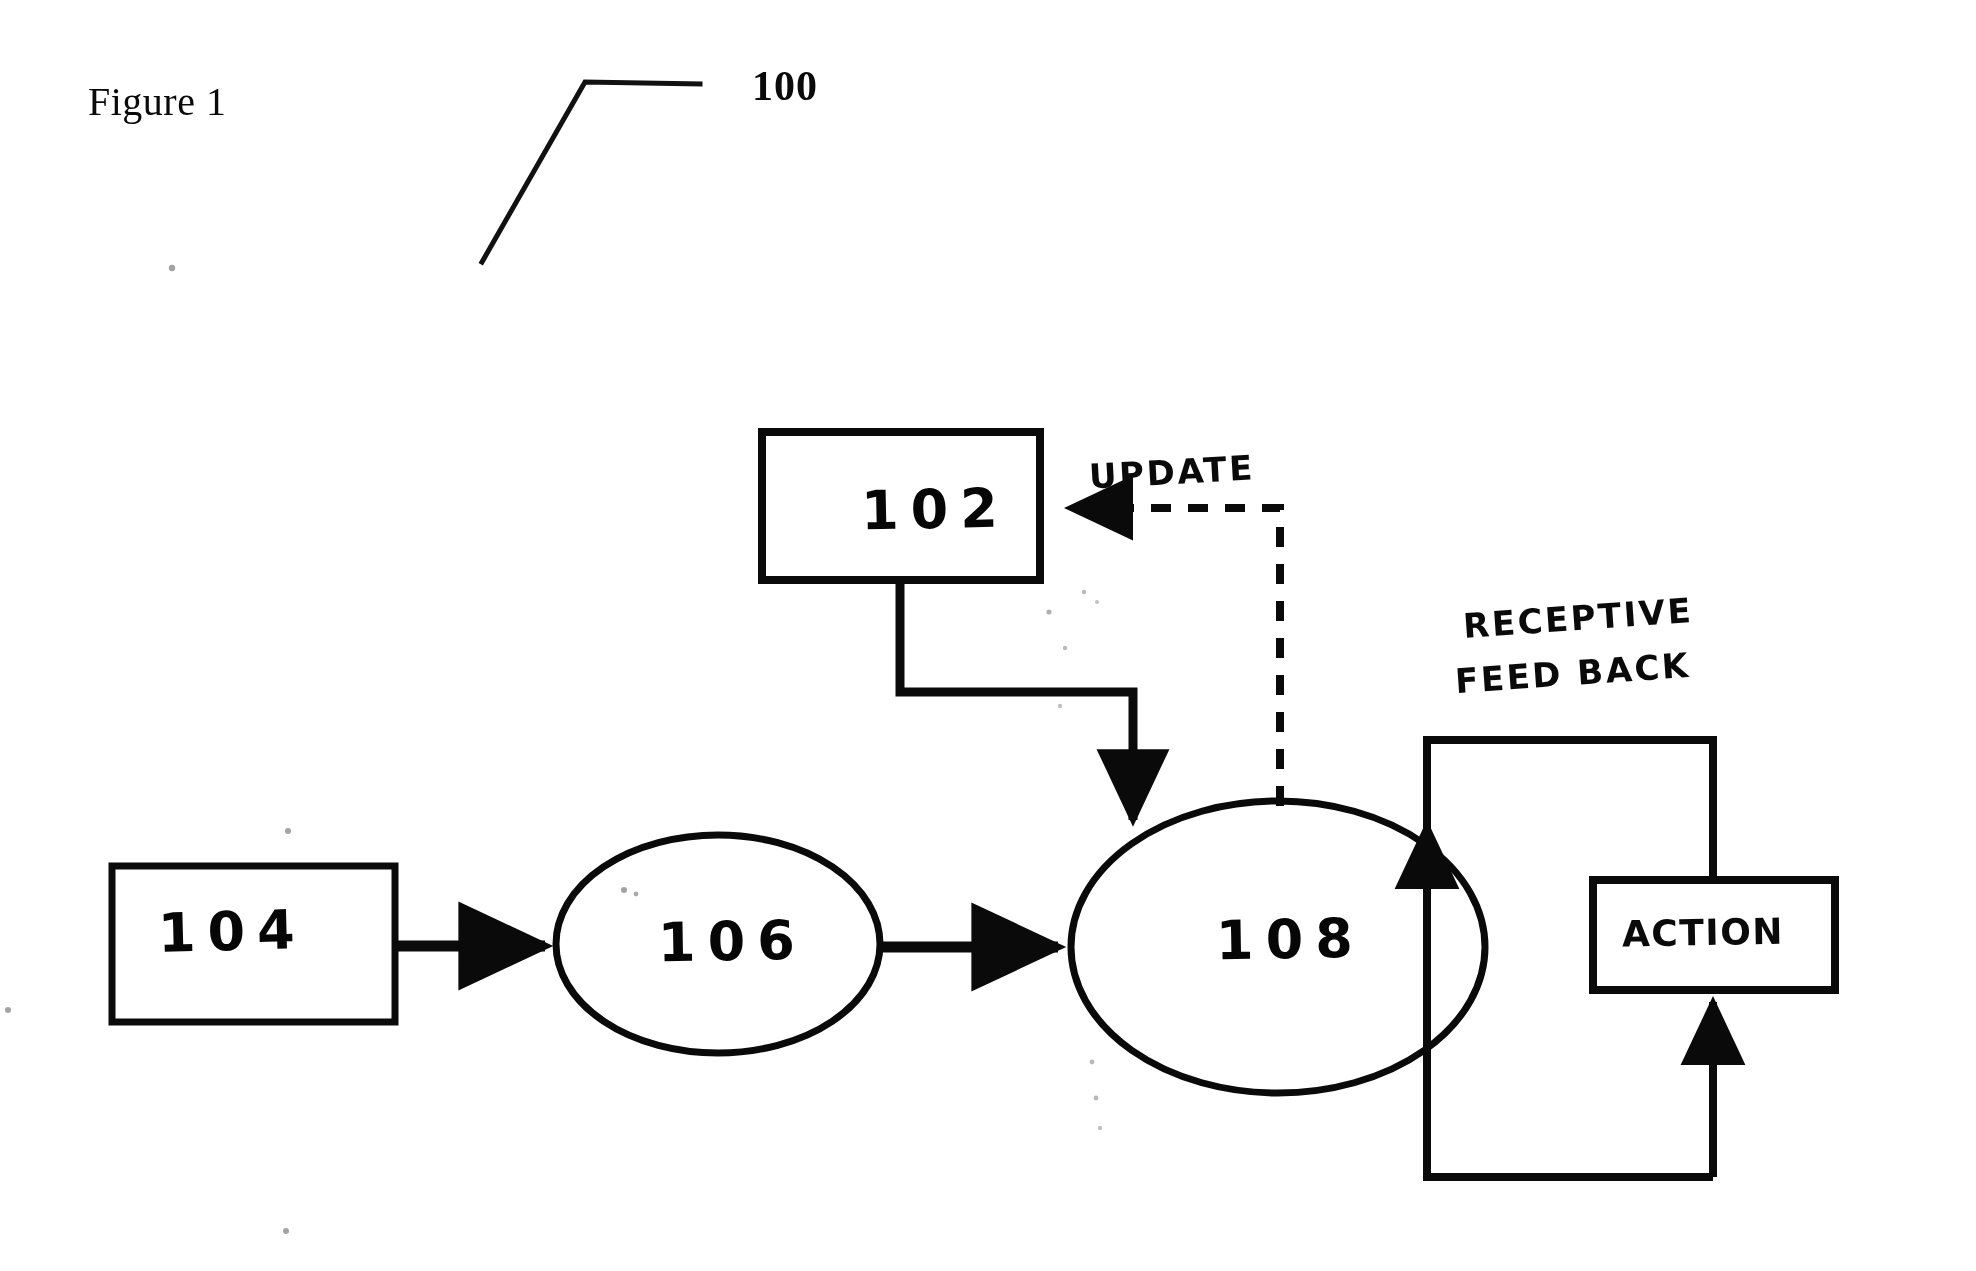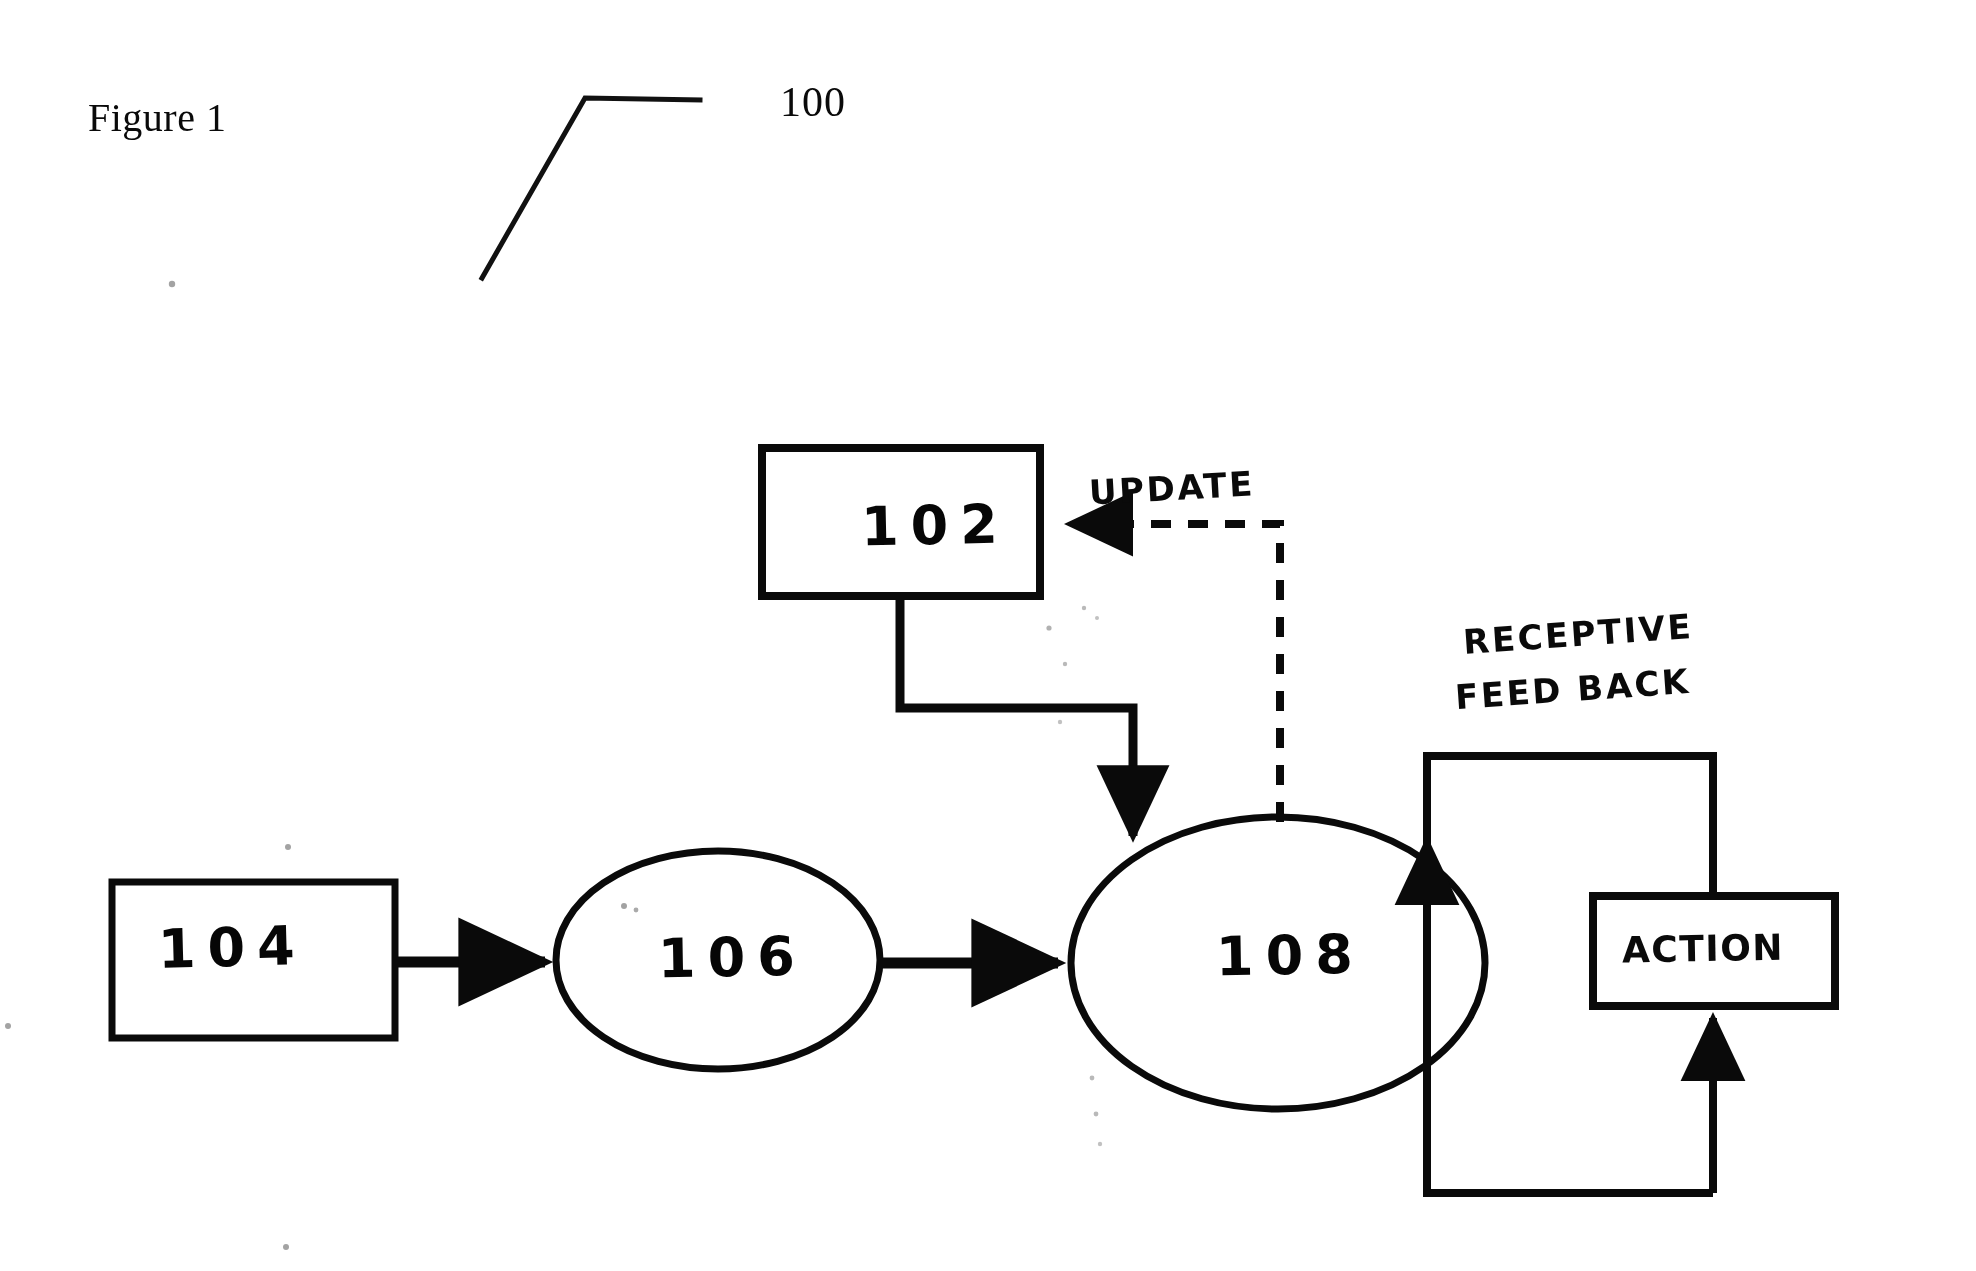--- a/index.html
+++ b/index.html
@@ -4,37 +4,37 @@
 <title>Figure 1 — Patent Diagram</title>
 <style>
   html,body{margin:0;padding:0;background:#ffffff;}
   body{
     width:1976px;height:1271px;
     font-family:"Liberation Serif", serif;
     color:#000;
     overflow:hidden;
     position:relative;
   }
-  #figure-root{position:absolute;inset:0;margin-top:16px;}
+  #figure-root{position:absolute;inset:0;}
   svg#diagram{position:absolute;left:0;top:0;width:1976px;height:1271px;display:block;}
 
   
   .txt{position:absolute;white-space:nowrap;color:#0a0a0a;}
 
   .fig-caption{
     font-family:"Liberation Serif", serif;
     font-size:40px;
     letter-spacing:0.5px;
     left:88px; top:78px;
   }
   .ref-100{
     font-family:"Liberation Serif", serif;
-    font-weight:normal;
+    font-weight:bold;
     font-size:42px;
-    left:780px; top:62px;
+    left:752px; top:62px;
     letter-spacing:1px;
   }
 
   
   .hand{
     font-family:"DejaVu Sans", sans-serif;
     font-weight:600;
     color:#060606;
   }
   .num{

